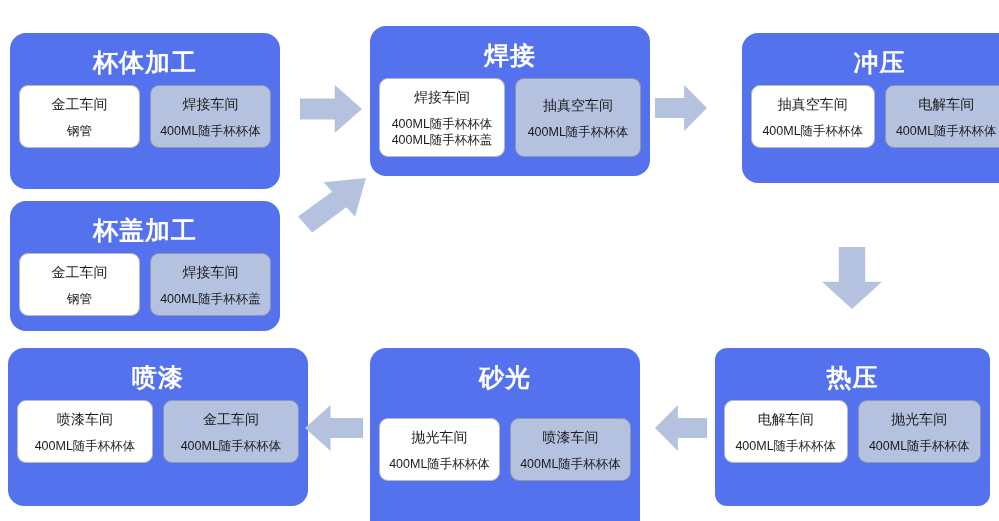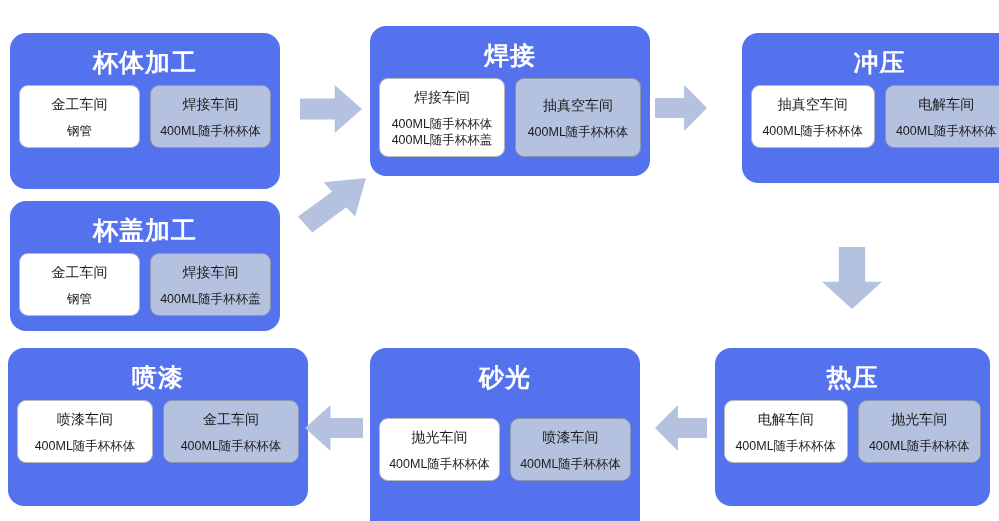--- a/index.html
+++ b/index.html
@@ -211,21 +211,21 @@
       </div>
       <div class="card gray">
         <div class="card-title">喷漆车间</div>
         <div class="card-sub">
           <div>400ML随手杯杯体</div>
         </div>
       </div>
     </div>
   </div>
 
-  <div class="stage" style="left:715px; top:348px; width:275px; height:158px;">
+  <div class="stage" style="left:715px; top:348px; width:275px; height:158px;border-radius:12px;">
     <div class="stage-title">热压</div>
     <div class="cards">
       <div class="card white">
         <div class="card-title">电解车间</div>
         <div class="card-sub">
           <div>400ML随手杯杯体</div>
         </div>
       </div>
       <div class="card gray">
         <div class="card-title">抛光车间</div>

